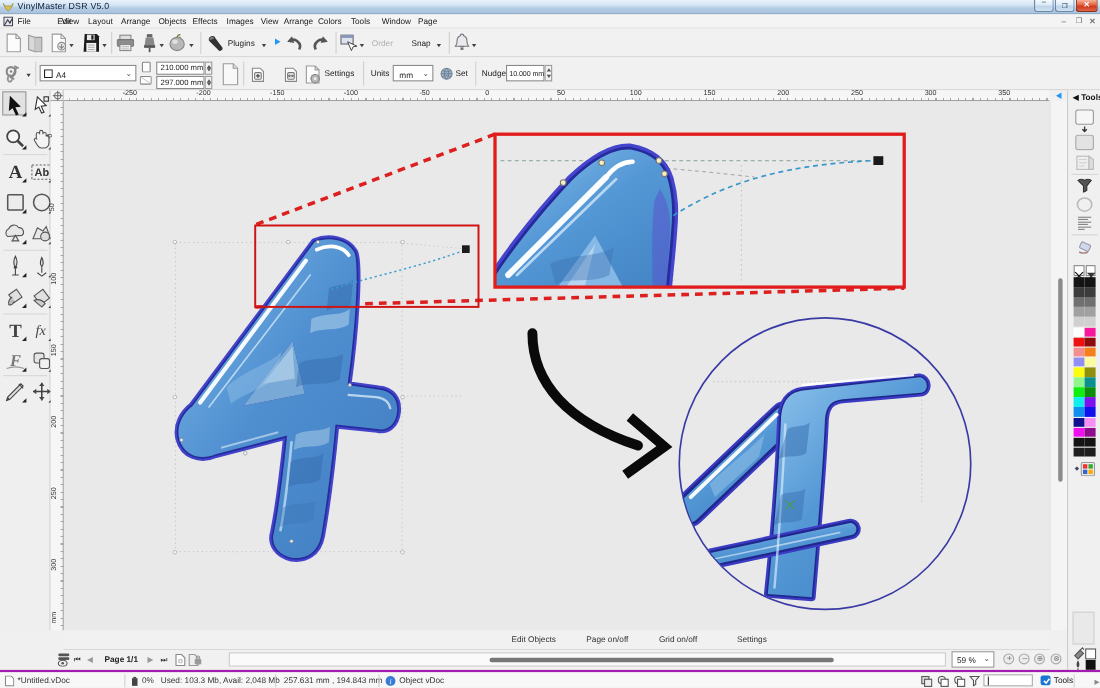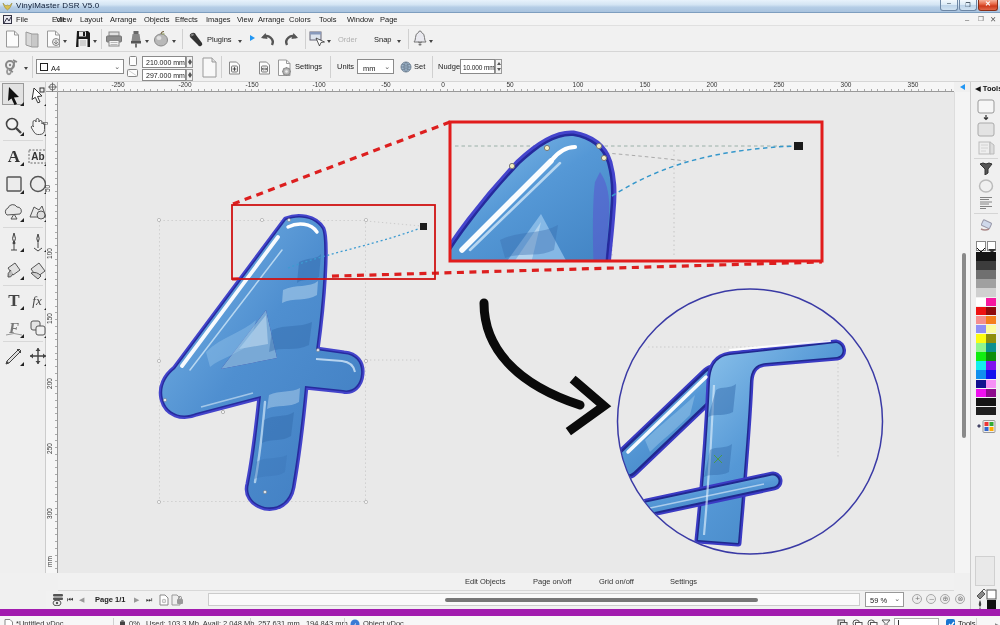--- a/index.html
+++ b/index.html
@@ -60,21 +60,21 @@
 .nbico { position:absolute; font-size:7px; color:#333; }
 #hscrolltrack { position:absolute; left:162px; top:2px; width:652px; height:13px; background:#fafafa; border:1px solid #ccc; }
 #hthumb { position:absolute; left:236px; top:4px; width:313px; height:4px; background:#777; border-radius:2px; }
 #zoombox { position:absolute; left:819px; top:1px; width:39px; height:15px; background:#fff; border:1px solid #999; }
 .zbtn { position:absolute; top:3px; width:10px; height:10px; border-radius:50%; background:#ececec; border:1px solid #a8a8a8; }
 
 #rightpanel { left:970px; top:82px; width:30px; height:527px; background:#f0f0f0; border-left:1px solid #ccc; }
 .rpsep { position:absolute; left:3px; width:24px; height:1px; background:#d5d5d5; }
 .swatch { position:absolute; width:10px; height:9.1px; }
 
-#statusbar { left:0; top:609px; width:1000px; height:16px; background:#f7f7f7; border-top:7px solid #a21caf; }
+#statusbar { left:0; top:609px; width:1000px; height:16px; background:#f7f7f7; border-top:2px solid #a21caf; }
 .sbtext { position:absolute; top:3px; font-size:7.5px; color:#333; }
 .sbsep { position:absolute; top:2px; width:1px; height:12px; background:#d0d0d0; }
 </style>
 </head>
 <body>
 <div id="app">
 
   <div id="titlebar" class="abs"></div>
   <div class="abs" id="titletext">VinylMaster DSR V5.0</div>
   <svg class="abs" style="left:2px;top:1px" width="11" height="11" viewBox="0 0 11 11">

